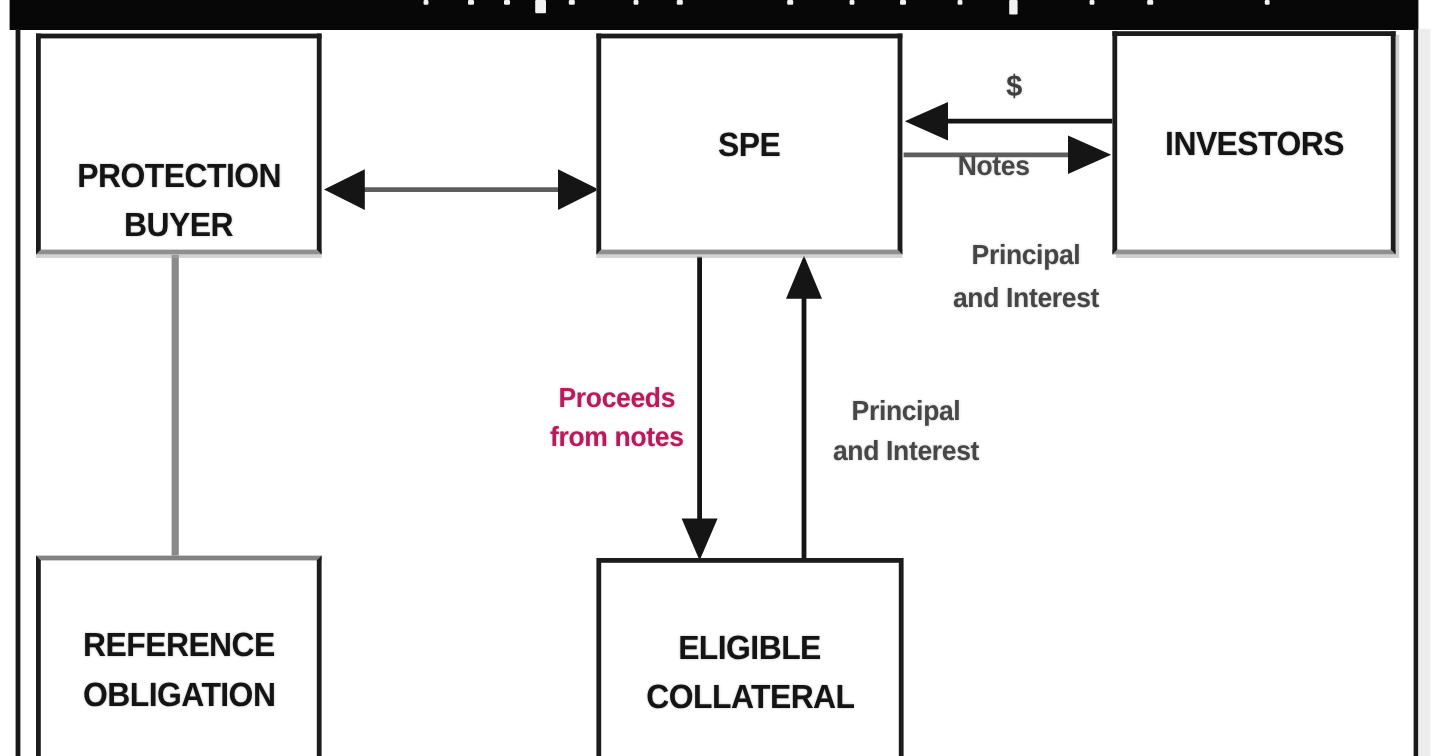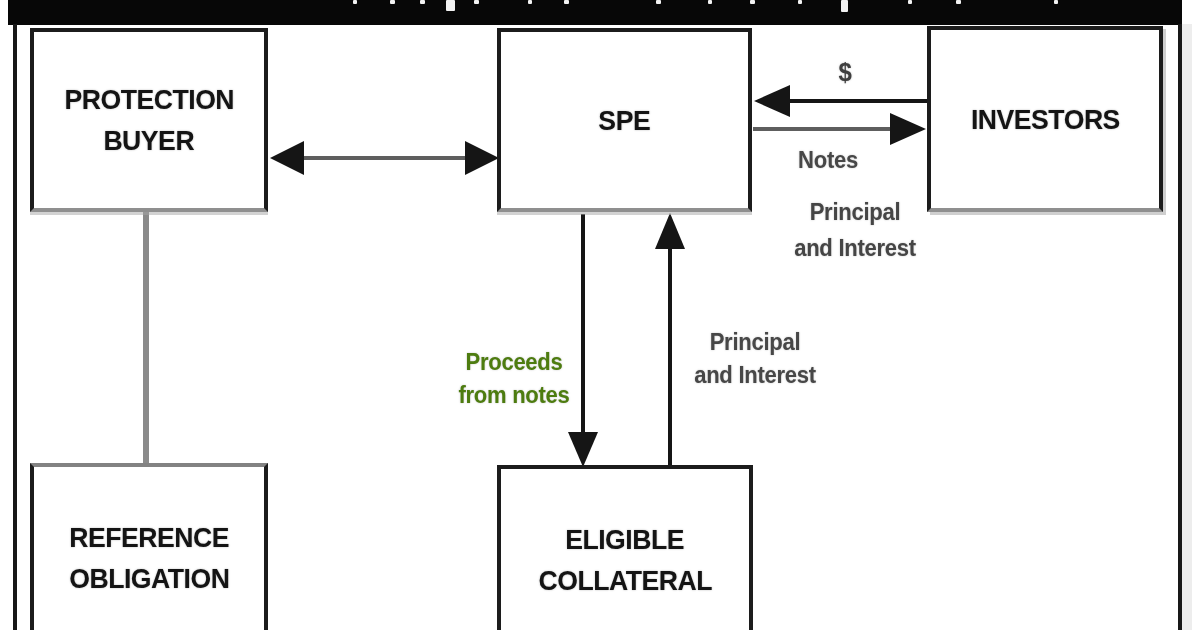--- a/index.html
+++ b/index.html
@@ -86,21 +86,21 @@
       <line x1="583" y1="214" x2="583" y2="436" stroke-width="4" stroke="#151515"></line>
       <polygon points="583,467 568,432 598,432" fill="#151515"></polygon>
     </g>
 
     <g>
       <line x1="670" y1="466" x2="670" y2="246" stroke-width="4" stroke="#151515"></line>
       <polygon points="670,213 655,249 685,249" fill="#151515"></polygon>
     </g>
   </svg>
 
-  <div class="box top-row" style="left:30px;top:28px;width:238px;height:184px;">
+  <div class="box top-row" style="left:30px;top:28px;width:238px;height:184px;justify-content:flex-end;">
     <span class="bl">PROTECTION</span>
     <span class="bl">BUYER</span>
   </div>
 
   <div class="box top-row" style="left:497px;top:28px;width:255px;height:184px;">
     <span class="bl">SPE</span>
     <span class="bl"></span>
   </div>
 
   <div class="box top-row inv-shadow" style="left:927px;top:26px;width:236px;height:186px;">
@@ -116,30 +116,30 @@
   <div class="box" style="left:497px;top:465px;width:256px;height:190px;">
     <span class="bl">ELIGIBLE</span>
     <span class="bl">COLLATERAL</span>
   </div>
 
 
   <div class="elabel" style="left:820px;top:56px;width:50px;">
     <span class="ll" style="font-size:25px;">$</span>
   </div>
 
-  <div class="elabel" style="left:773px;top:122px;width:110px;color:#474747;margin-top:22px;">
+  <div class="elabel" style="left:773px;top:122px;width:110px;color:#474747;">
     <span class="ll">Notes</span>
   </div>
 
   <div class="elabel" style="left:775px;top:194px;width:160px;color:#454545;">
     <span class="ll" style="line-height:36px;">Principal</span>
     <span class="ll" style="line-height:36px;">and Interest</span>
   </div>
 
-  <div class="elabel" style="left:444px;top:346px;width:140px;color:#4d7c0f;">
+  <div class="elabel" style="left:444px;top:315px;width:140px;color:#be185d;">
     <span class="ll">Proceeds</span>
     <span class="ll">from notes</span>
   </div>
 
   <div class="elabel" style="left:675px;top:326px;width:160px;color:#474747;">
     <span class="ll">Principal</span>
     <span class="ll">and Interest</span>
   </div>
 
 </div>

